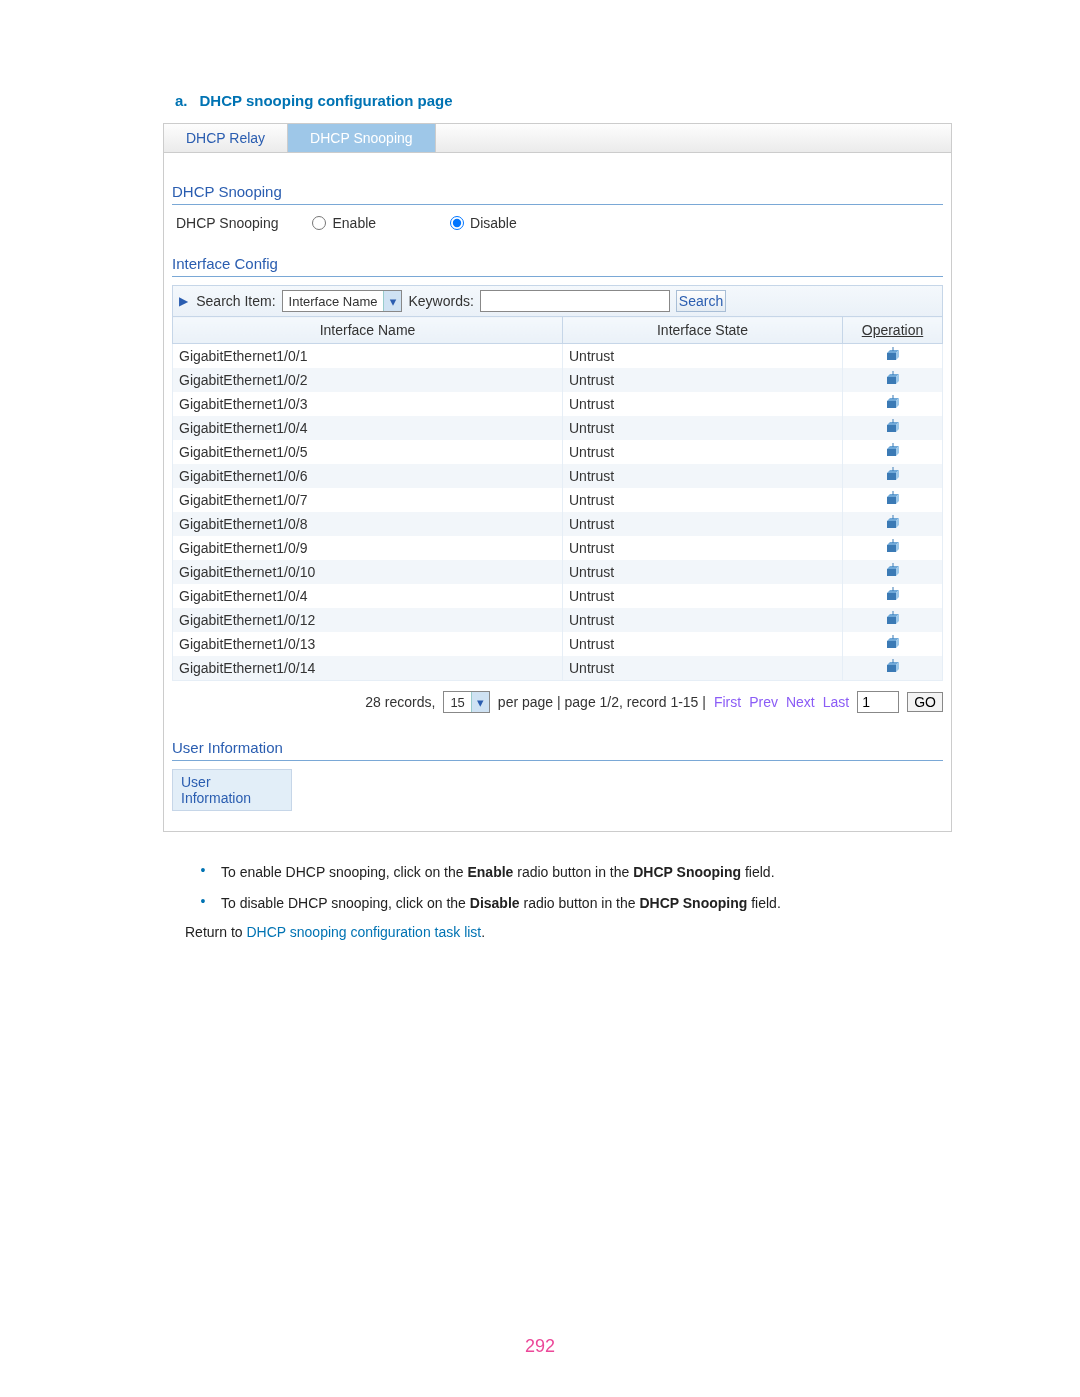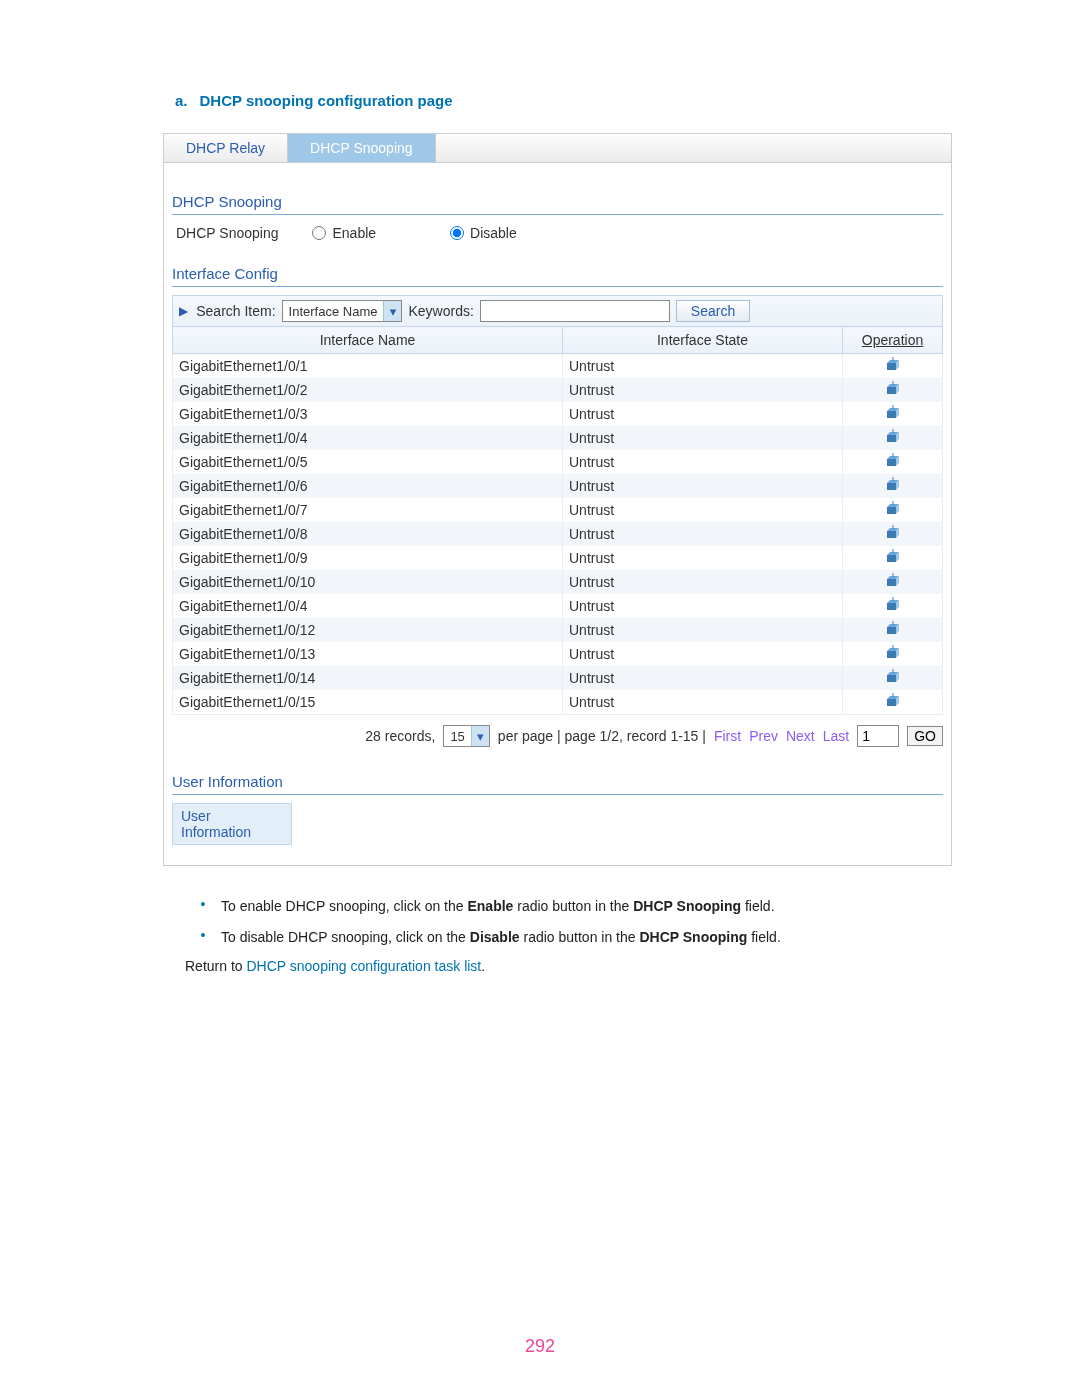--- a/index.html
+++ b/index.html
@@ -12,21 +12,21 @@
     font-size: 14px;
     color: #000;
   }
   .content {
     padding: 92px 140px 0 175px;
   }
   .heading {
     color: #0073b3;
     font-weight: bold;
     font-size: 15px;
-    margin-bottom: 24px;
+    margin-bottom: 14px;
   }
   .heading .prefix { margin-right: 12px; }
   .panel {
     border: 1px solid #ccc;
     background: #fff;
     margin-left: -12px;
     margin-right: -12px;
   }
   .tabs {
     background: linear-gradient(#fdfdfd, #ebebeb);
@@ -94,21 +94,21 @@
   }
   input[type=text] {
     border: 1px solid #888;
     height: 22px;
     padding: 0 4px;
     font-size: 14px;
   }
   .btn {
     background: linear-gradient(#fdfdfd, #e4ecf3);
     border: 1px solid #a8bed6;
-    padding: 2px 14px;
+    padding: 2px 2px;
     font-size: 14px;
     color: #2a5db0;
     cursor: pointer;
     text-align: right;
   }
   table.grid {
     width: 100%;
     border-collapse: collapse;
     font-size: 14px;
     margin-top: -1px;
@@ -368,31 +368,20 @@
               <td class="op-col"><span class="op-icon"><svg viewBox="0 0 16 14">
                     <path fill="#3b7ab5" d="M2 6h9v7H2z"></path>
                     <path fill="#6fa8d8" d="M2 6l3-3h9l-3 3z"></path>
                     <path fill="#9cc8ea" d="M11 6l3-3v7l-3 3z"></path>
                     <path fill="#fff" d="M7 2l1-2 1 2-1 1z"></path>
                     <path stroke="#3b7ab5" stroke-width="1" fill="none" d="M8 0v4"></path>
                   </svg></span></td>
             </tr>
             <tr>
               <td>GigabitEthernet1/0/14</td>
-              <td>Untrust</td>
-              <td class="op-col"><span class="op-icon"><svg viewBox="0 0 16 14">
-                    <path fill="#3b7ab5" d="M2 6h9v7H2z"></path>
-                    <path fill="#6fa8d8" d="M2 6l3-3h9l-3 3z"></path>
-                    <path fill="#9cc8ea" d="M11 6l3-3v7l-3 3z"></path>
-                    <path fill="#fff" d="M7 2l1-2 1 2-1 1z"></path>
-                    <path stroke="#3b7ab5" stroke-width="1" fill="none" d="M8 0v4"></path>
-                  </svg></span></td>
-            </tr>
-            <tr>
-              <td>GigabitEthernet1/0/15</td>
               <td>Untrust</td>
               <td class="op-col"><span class="op-icon"><svg viewBox="0 0 16 14">
                     <path fill="#3b7ab5" d="M2 6h9v7H2z"></path>
                     <path fill="#6fa8d8" d="M2 6l3-3h9l-3 3z"></path>
                     <path fill="#9cc8ea" d="M11 6l3-3v7l-3 3z"></path>
                     <path fill="#fff" d="M7 2l1-2 1 2-1 1z"></path>
                     <path stroke="#3b7ab5" stroke-width="1" fill="none" d="M8 0v4"></path>
                   </svg></span></td>
             </tr>
           </tbody>

